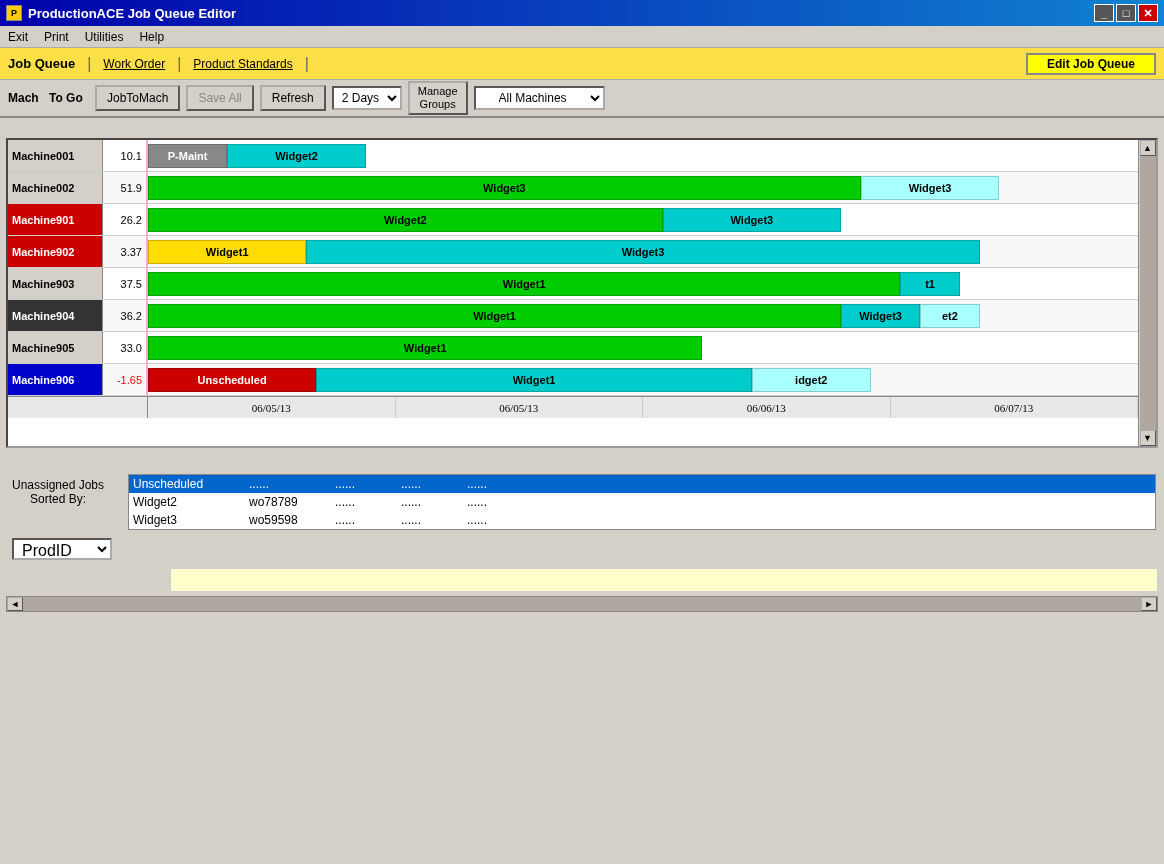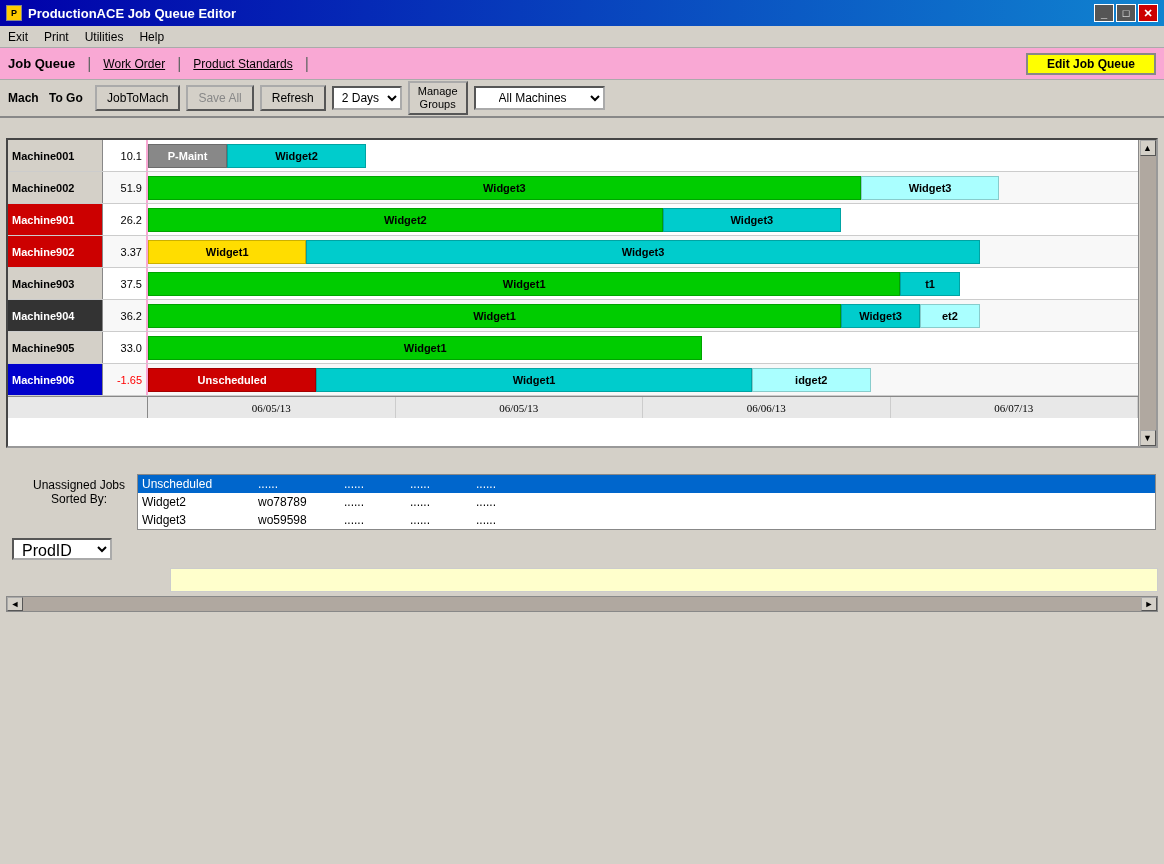--- a/index.html
+++ b/index.html
@@ -33,21 +33,21 @@
       display: flex;
       align-items: center;
       padding: 2px 8px;
       gap: 16px;
       height: 22px;
     }
     .menu-item { cursor: pointer; font-size: 12px; color: #000; }
 
     
     .nav-area {
-      background: #f9a8d4;
+      background: #fde047;
       display: flex;
       align-items: center;
       padding: 4px 8px;
       gap: 12px;
       height: 32px;
       border-bottom: 1px solid #aaa;
     }
     .nav-tab { font-weight: bold; font-size: 13px; cursor: pointer; }
     .nav-tab.active { font-weight: bold; }
     .nav-sep { color: #666; font-size: 16px; }
@@ -364,21 +364,21 @@
       </div>
 
       <div style="width: 18px; background: #d4d0c8; border-left: 1px solid #888; display: flex; flex-direction: column; align-items: center;">
         <div style="width: 16px; height: 16px; background: #d4d0c8; border: 1px outset #aaa; display: flex; align-items: center; justify-content: center; font-size: 9px; cursor: pointer;">▲</div>
         <div style="flex: 1; width: 16px; background: #b0a8a0;"></div>
         <div style="width: 16px; height: 16px; background: #d4d0c8; border: 1px outset #aaa; display: flex; align-items: center; justify-content: center; font-size: 9px; cursor: pointer;">▼</div>
       </div>
     </div>
   </div>
 
-  <div style="display: flex; padding: 6px 8px; gap: 8px; align-items: flex-start; margin-left: 21px;">
+  <div style="display: flex; padding: 6px 8px; gap: 20px; align-items: flex-start;">
     <div style="text-align: center; font-size: 12px; min-width: 100px; padding-top: 4px;">
       <div>Unassigned Jobs</div>
       <div>Sorted By:</div>
     </div>
     <div style="flex: 1; border: 1px solid #888; background: white;">
       <div class="unassigned-row selected">
         <span class="col1">Unscheduled</span>
         <span class="col2">......</span>
         <span class="col3">......</span>
         <span class="col4">......</span>

